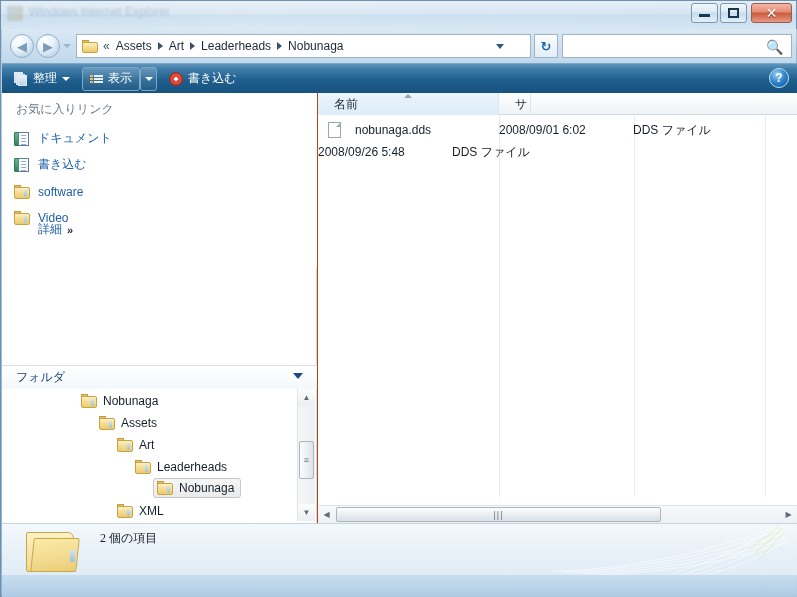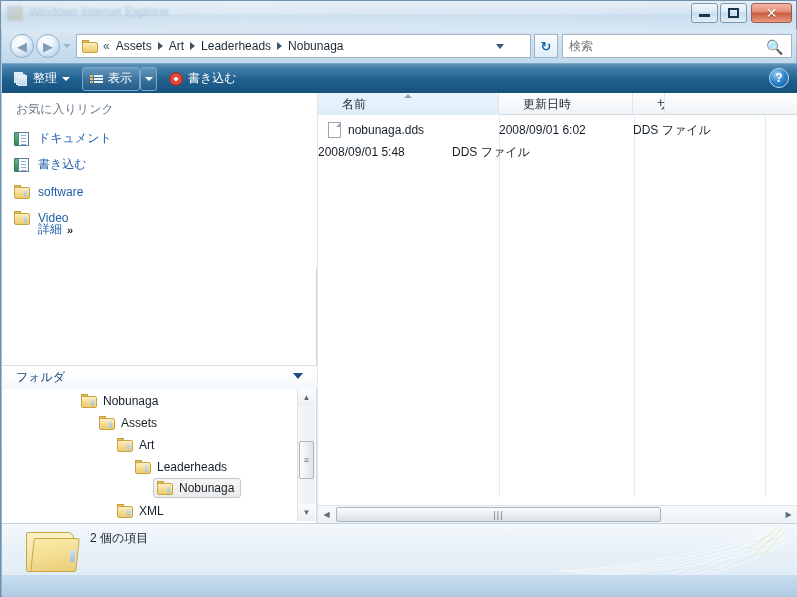--- a/index.html
+++ b/index.html
@@ -184,21 +184,21 @@
     position: absolute; right: 8px; top: 4px; width: 20px; height: 20px; border-radius: 50%;
     background: radial-gradient(circle at 38% 30%, #9fd3f5 0%, #2d84cc 48%, #0d4f89 100%);
     border: 1px solid #bfe0f5;
     display: flex; align-items: center; justify-content: center;
     color: #ffffff; font-size: 12px; font-weight: bold;
   }
 
   
   #client {
     position: absolute; left: 1px; top: 92px; width: 795px; height: 430px;
-    background: #e5e5e5;
+    background: #c2410c;
   }
 
   
   #navpane {
     position: absolute; left: 0; top: 0; width: 315px; height: 430px;
     background: #ffffff;
     border-right: 1px solid #cfd9e2;
   }
   #favorites {
     position: absolute; left: 0; top: 0; width: 315px; height: 175px;
@@ -307,35 +307,35 @@
   #col-header {
     position: absolute; left: 0; top: 0; width: 479px; height: 22px;
     background: linear-gradient(180deg,#fdfefe,#f0f4f7);
     border-bottom: 1px solid #d3dbe2;
     display: flex;
   }
   .col {
     position: relative; height: 22px; display: flex; align-items: center;
     border-right: 1px solid #dfe5ea; cursor: default;
   }
-  .col-label { margin-left: 24px; color: #1b2833; font-size: 12px; white-space: nowrap; }
+  .col-label { margin-left: 16px; color: #1b2833; font-size: 12px; white-space: nowrap; }
   #col-name { width: 181px; background: linear-gradient(180deg,#eaf4fb,#dceefa); }
   #col-date { width: 134px; }
   #col-type { width: 131px; }
   #col-size { width: 32px; overflow: hidden; }
   #sort-arrow {
     position: absolute; left: 86px; top: 1px;
     width: 0; height: 0; border-left: 4px solid transparent; border-right: 4px solid transparent;
     border-bottom: 4px solid #9aa7b2;
   }
   .file-row {
     position: absolute; left: 0; width: 479px; height: 22px; display: flex; align-items: center;
     cursor: default;
   }
-  .fr-name { width: 181px; display: flex; align-items: center; gap: 7px; padding-left: 10px; }
+  .fr-name { width: 181px; display: flex; align-items: center; gap: 14px; padding-left: 10px; }
   .fr-date { width: 134px; }
   .fr-type { width: 131px; }
   .file-text { color: #16202a; font-size: 12px; white-space: nowrap; }
   .ic-file {
     width: 13px; height: 16px; position: relative; flex: none;
     background: #ffffff; border: 1px solid #9aa7b2;
   }
   .ic-file::after {
     content: ''; position: absolute; right: -1px; top: -1px;
     border-left: 5px solid transparent; border-bottom: 5px solid #9aa7b2;
@@ -387,22 +387,22 @@
   #status-folder-icon .tabmark {
     position: absolute; left: 46px; top: 22px; width: 5px; height: 12px;
     background: linear-gradient(180deg,#cfe4f2,#9dc3dd);
   }
   #status-folder-icon .shadow {
     position: absolute; left: 16px; top: 12px; width: 52px; height: 34px;
     background: rgba(120,135,150,.22); filter: blur(3px); z-index: -1;
     transform: skewX(-18deg);
   }
   #status-count {
-    position: absolute; left: 88px; top: 6px;
-    color: #17202a; font-size: 12px;
+    position: absolute; left: 98px; top: 6px;
+    color: #17202a; font-size: 12px; font-family: Liberation Serif, serif;
   }
   #aero-swoosh {
     position: absolute; right: 4px; bottom: 0; width: 240px; height: 50px;
     opacity: .95; pointer-events: none;
   }
 
   #bottom-strip {
     position: absolute; left: 1px; top: 574px; width: 795px; height: 22px;
     background: linear-gradient(180deg, rgba(206,226,242,.9), rgba(176,204,228,.95));
   }
@@ -458,21 +458,20 @@
       <span class="crumb-arrow"></span>
       <span class="crumb">Nobunaga</span>
       <div id="addr-drop"></div>
     </div>
 
     <div id="addr-refresh">
       <span>↻</span>
     </div>
 
     <div id="searchbox">
-      <input id="search-input" type="text" placeholder="検索" style="">
       <span id="search-icon">🔍</span>
     </div>
   </div>
 
   <div id="toolbar">
     <div class="tb-item">
       <span id="icon-organize">
           <i></i>
           <i></i>
           <i></i>
@@ -622,43 +621,40 @@
       </div>
     </div>
 
     <div id="listpane">
 
       <div id="col-header">
         <div class="col" id="col-name">
           <span class="col-label">名前</span>
           <span id="sort-arrow"></span>
         </div>
-        <div class="col" id="col-date">
-          <span class="col-label">更新日時</span>
-        </div>
         <div class="col" id="col-size">
           <span class="col-label">サ</span>
         </div>
       </div>
 
       <div class="list-vline" style="left:181px"></div>
       <div class="list-vline" style="left:316px"></div>
       <div class="list-vline" style="left:447px"></div>
 
       <div class="file-row" style="top:26px">
         <span class="fr-name">
           <span class="ic-file"></span>
           <span class="file-text">nobunaga.dds</span>
         </span>
         <span class="fr-date file-text">2008/09/01 6:02</span>
         <span class="fr-type file-text">DDS ファイル</span>
       </div>
 
       <div class="file-row" style="top:48px">
-        <span class="fr-date file-text">2008/09/01 5:48</span>
+        <span class="fr-date file-text">2008/09/26 5:48</span>
         <span class="fr-type file-text">DDS ファイル</span>
       </div>
 
       <div id="listpane-hscroll">
         <div id="hs-left">
           <span>◀</span>
         </div>
         <div id="hs-thumb">
           <span>|||</span>
         </div>

